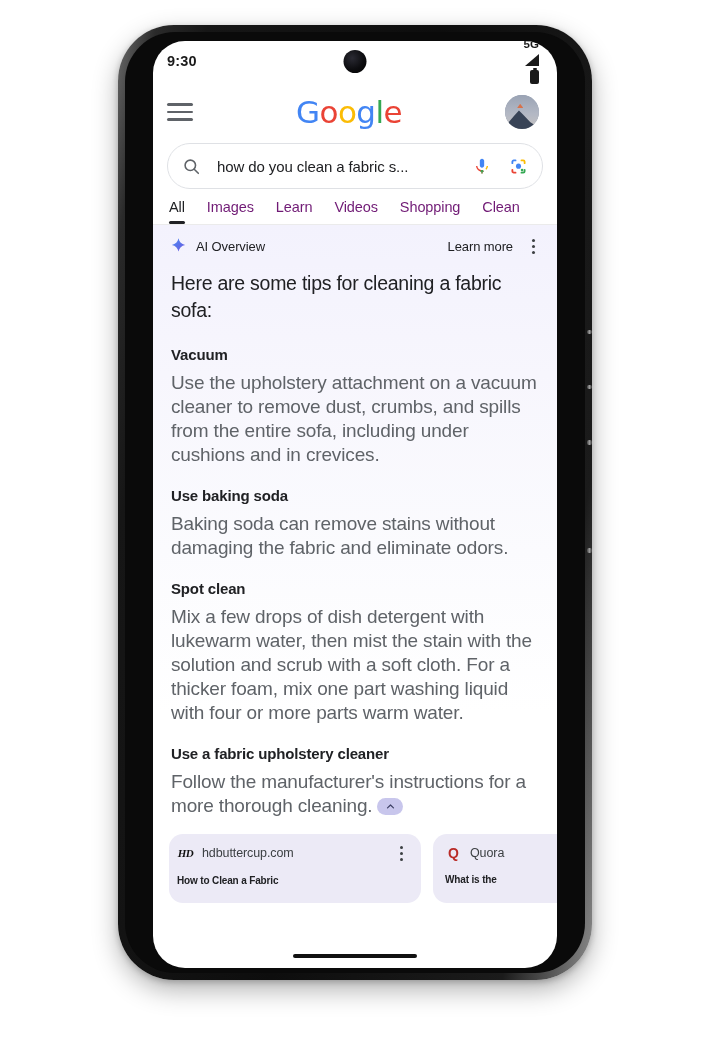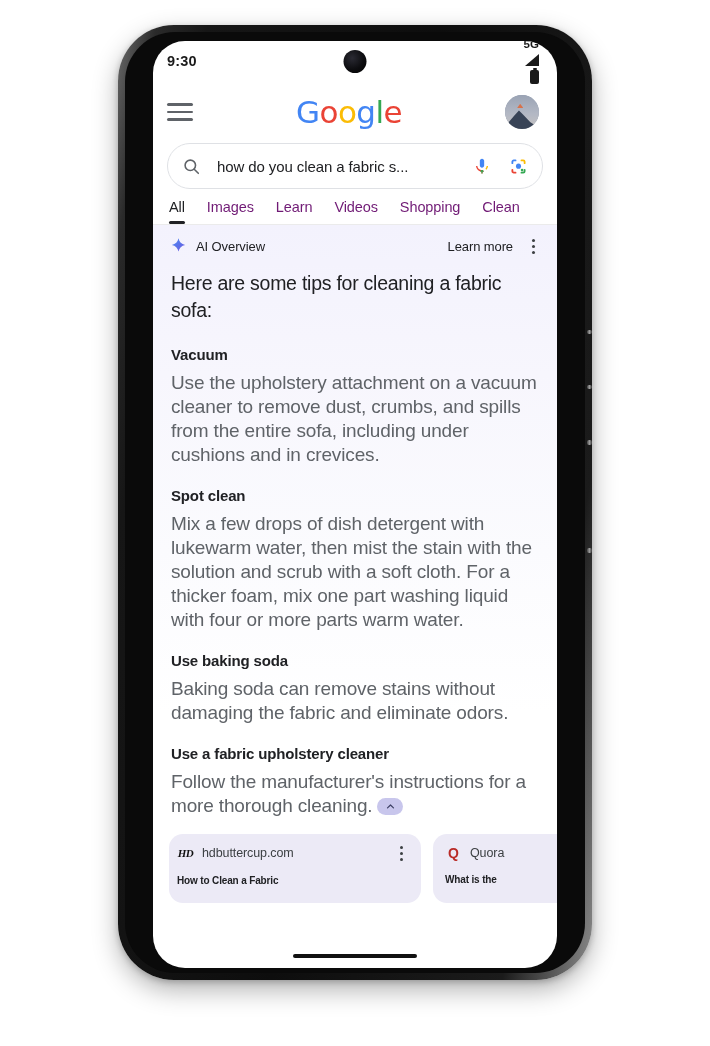--- a/index.html
+++ b/index.html
@@ -495,27 +495,27 @@
 
       <div class="ai-body">
         <h2 class="ai-h1">Here are some tips for cleaning a fabric sofa:</h2>
 
         <div class="sec">
           <h3>Vacuum</h3>
           <p>Use the upholstery attachment on a vacuum cleaner to remove dust, crumbs, and spills from the entire sofa, including under cushions and in crevices.</p>
         </div>
 
         <div class="sec">
+          <h3>Use baking soda</h3>
+          <p>Baking soda can remove stains without damaging the fabric and eliminate odors.</p>
+        </div>
+
+        <div class="sec">
           <h3>Spot clean</h3>
           <p>Mix a few drops of dish detergent with lukewarm water, then mist the stain with the solution and scrub with a soft cloth. For a thicker foam, mix one part washing liquid with four or more parts warm water.</p>
-        </div>
-
-        <div class="sec">
-          <h3>Use baking soda</h3>
-          <p>Baking soda can remove stains without damaging the fabric and eliminate odors.</p>
         </div>
 
         <div class="sec" style="margin-bottom:6px;">
           <h3>Use a fabric upholstery cleaner</h3>
           <p><span>Follow the manufacturer's instructions for a more thorough cleaning.</span><span class="collapse-pill">
                 <svg width="13" height="13" viewBox="0 0 24 24">
                   <path d="M6.5 14.5L12 9.2l5.5 5.3" fill="none" stroke="#3c3f63" stroke-width="2.2" stroke-linecap="round" stroke-linejoin="round"></path>
                 </svg>
               </span></p>
         </div>

